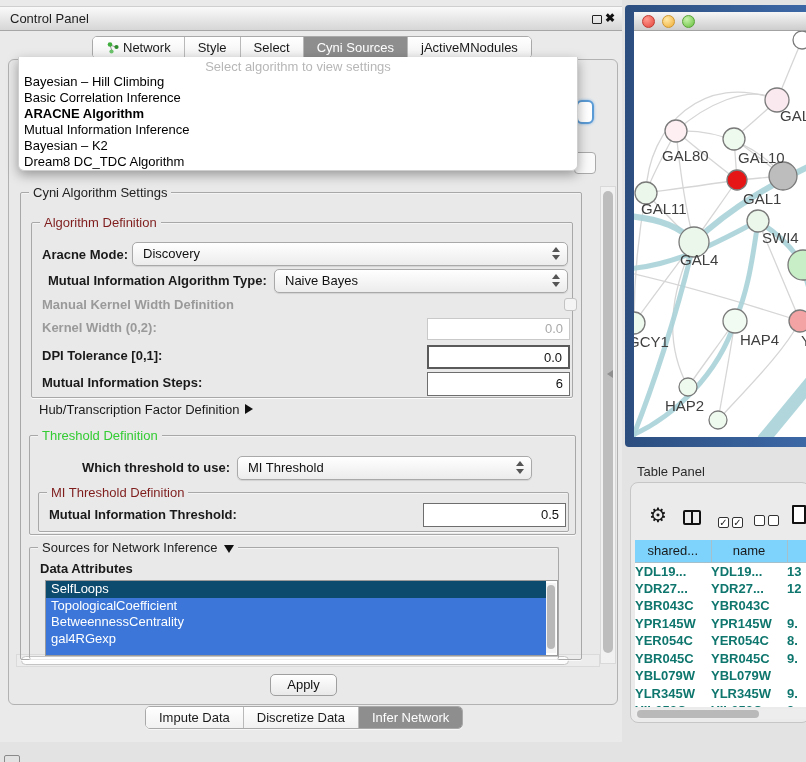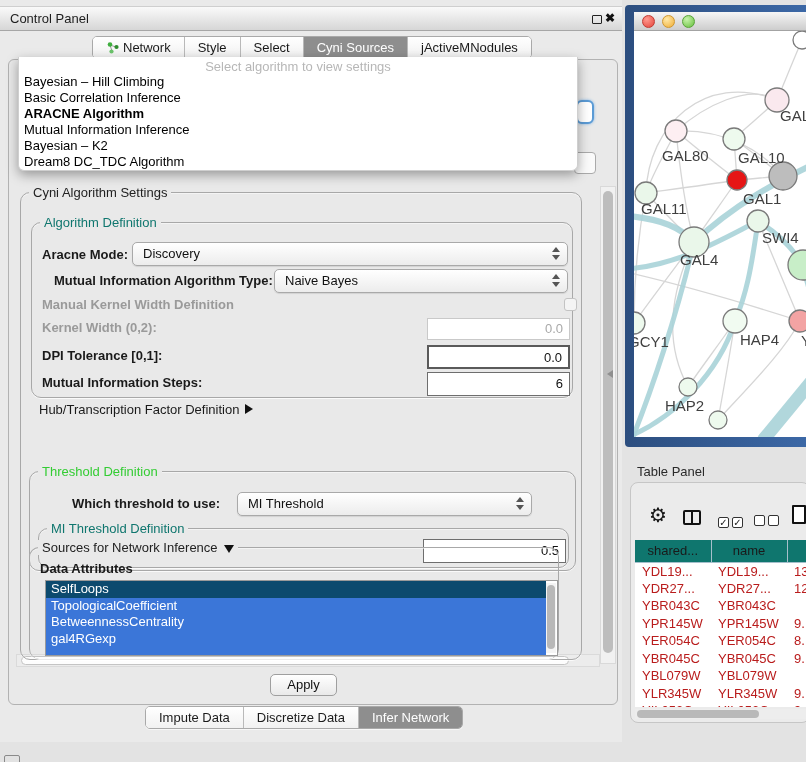--- a/index.html
+++ b/index.html
@@ -48,25 +48,25 @@
   #vscroll { left:600px; top:186px; width:16px; height:478px; background:#f1f1f1;
     border:1px solid #d9d9d9; }
   #vscroll .thumb { position:absolute; left:2px; top:4px; width:10px; height:462px;
     background:#bdbdbd; border-radius:5px; }
   #hscroll { left:16px; top:654px; width:584px; height:13px; background:#ececec;
     border:1px solid #dadada; }
   #hscroll .thumb { position:absolute; left:4px; top:1px; width:548px; height:9px;
     background:#fdfdfd; border:1px solid #c4c4c4; border-radius:5px; }
 
   
-  .group { position:absolute; border:1px solid #a8a8a8; border-radius:10px;
+  .group { position:absolute; border:1px solid #a8a8a8; border-radius:2px;
     box-shadow:0 1px 0 rgba(255,255,255,.75), inset 0 1px 0 rgba(255,255,255,.5); }
   .gtitle { position:absolute; top:-8px; left:8px; background:#e9e9e9; padding:0 4px;
     line-height:15px; color:#222; white-space:nowrap; }
-  .gtitle.blue { color:#0f766e; }
+  .gtitle.blue { color:#7f1d1d; }
   .gtitle.green { color:#33cc33; }
 
   .flabel { position:absolute; font-weight:bold; color:#1a1a1a; white-space:nowrap; }
   .flabel.dis { color:#9a9a9a; }
   .plain { font-weight:normal; }
 
   .combo { position:absolute; height:24px; border:1px solid #a9a9a9; border-radius:5px;
     background:linear-gradient(#ffffff,#ececec); box-shadow:0 1px 1px rgba(0,0,0,.1);
     line-height:22px; padding:0 24px 0 10px; }
   .updown { position:absolute; right:7px; top:4px; width:8px; }
@@ -129,24 +129,24 @@
   #cols-icon::after { content:""; position:absolute; left:6px; top:0; width:2px; height:11px; background:#111; }
   .cbox { display:inline-block; width:11px; height:11px; border:1.5px solid #333;
     border-radius:2px; font-size:10px; line-height:9px; text-align:center; margin-right:3px;
     color:#222; background:#fff; }
   #checks { left:87px; top:31px; } #unchecks { left:123px; top:31px; }
   #doc-icon { left:161px; top:22px; width:14px; height:19px; border:2px solid #111;
     border-radius:1px; background:#fff; }
   #table-wrap { position:absolute; left:4px; top:57px; width:176px; height:167px;
     overflow:hidden; background:#fff; }
   table { border-collapse:collapse; table-layout:fixed; width:240px; }
-  th { width:76px; height:22px; background:#0f766e; border-right:1px solid #a5bfcb;
+  th { width:76px; height:22px; background:#7dd3fc; border-right:1px solid #a5bfcb;
     border-bottom:1px solid #a5bfcb; font-weight:normal; text-align:center; color:#1a1a1a; }
   th:last-child { width:88px; }
-  td { height:17.5px; padding-left:7px; white-space:nowrap; overflow:hidden; color:#b91c1c; }
+  td { height:17.5px; white-space:nowrap; overflow:hidden; color:#0f766e;font-weight:bold; }
   #table-hscroll { position:absolute; left:4px; top:226px; width:172px; height:10px; background:#ededed; }
   #table-hscroll .thumb { position:absolute; left:2px; top:1px; width:122px; height:8px;
     background:#b9b9b9; border-radius:4px; }
 
   svg text { font-family:"Liberation Sans", sans-serif; font-size:15px; fill:#3f3f3f; }
 </style>
 </head>
 <body>
 
 <div id="root">
@@ -217,21 +217,21 @@
 
         <div class="flabel" style="left:10px;top:20px;line-height:24px;">Aracne Mode:</div>
         <div class="combo" style="left:100px;top:19px;width:436px;">
           <span>Discovery</span>
           <span class="updown">
               <i class="up"></i>
               <i class="dn"></i>
             </span>
         </div>
 
-        <div class="flabel" style="left:22px;top:46px;line-height:24px;">Mutual Information Algorithm Type:</div>
+        <div class="flabel" style="left:16px;top:46px;line-height:24px;">Mutual Information Algorithm Type:</div>
         <div class="combo" style="left:242px;top:46px;width:294px;">
           <span>Naive Bayes</span>
           <span class="updown">
               <i class="up"></i>
               <i class="dn"></i>
             </span>
         </div>
 
         <div class="flabel dis" style="left:10px;top:74px;line-height:16px;">Manual Kernel Width Definition</div>
         <div class="cb" style="left:532px;top:75px;"></div>
@@ -243,24 +243,24 @@
         <div class="tfield" style="left:395px;top:122px;width:143px;height:24px;line-height:22px;border-width:2px;border-color:#5a5a5a;">0.0</div>
 
         <div class="flabel" style="left:10px;top:148px;line-height:24px;">Mutual Information Steps:</div>
         <div class="tfield" style="left:395px;top:149px;width:143px;height:24px;line-height:22px;">6</div>
       </div>
 
       <div class="flabel plain" style="left:18px;top:209px;line-height:16px;">
         <span>Hub/Transcription Factor Definition</span><span class="tri-right"></span>
       </div>
 
-      <div class="group" style="left:8px;top:242px;width:547px;height:100px;margin-top:36px;">
+      <div class="group" style="left:8px;top:242px;width:547px;height:100px;">
         <span class="gtitle green">Threshold Definition</span>
 
-        <div class="flabel" style="left:42px;top:20px;line-height:24px;text-align:right;">Which threshold to use:</div>
+        <div class="flabel" style="left:52px;top:20px;line-height:24px;text-align:right;">Which threshold to use:</div>
         <div class="combo" style="left:207px;top:20px;width:295px;">
           <span>MI Threshold</span>
           <span class="updown">
               <i class="up"></i>
               <i class="dn"></i>
             </span>
         </div>
 
         <div class="group" style="left:8px;top:56px;width:531px;height:40px;">
           <span class="gtitle blue">MI Threshold Definition</span>

